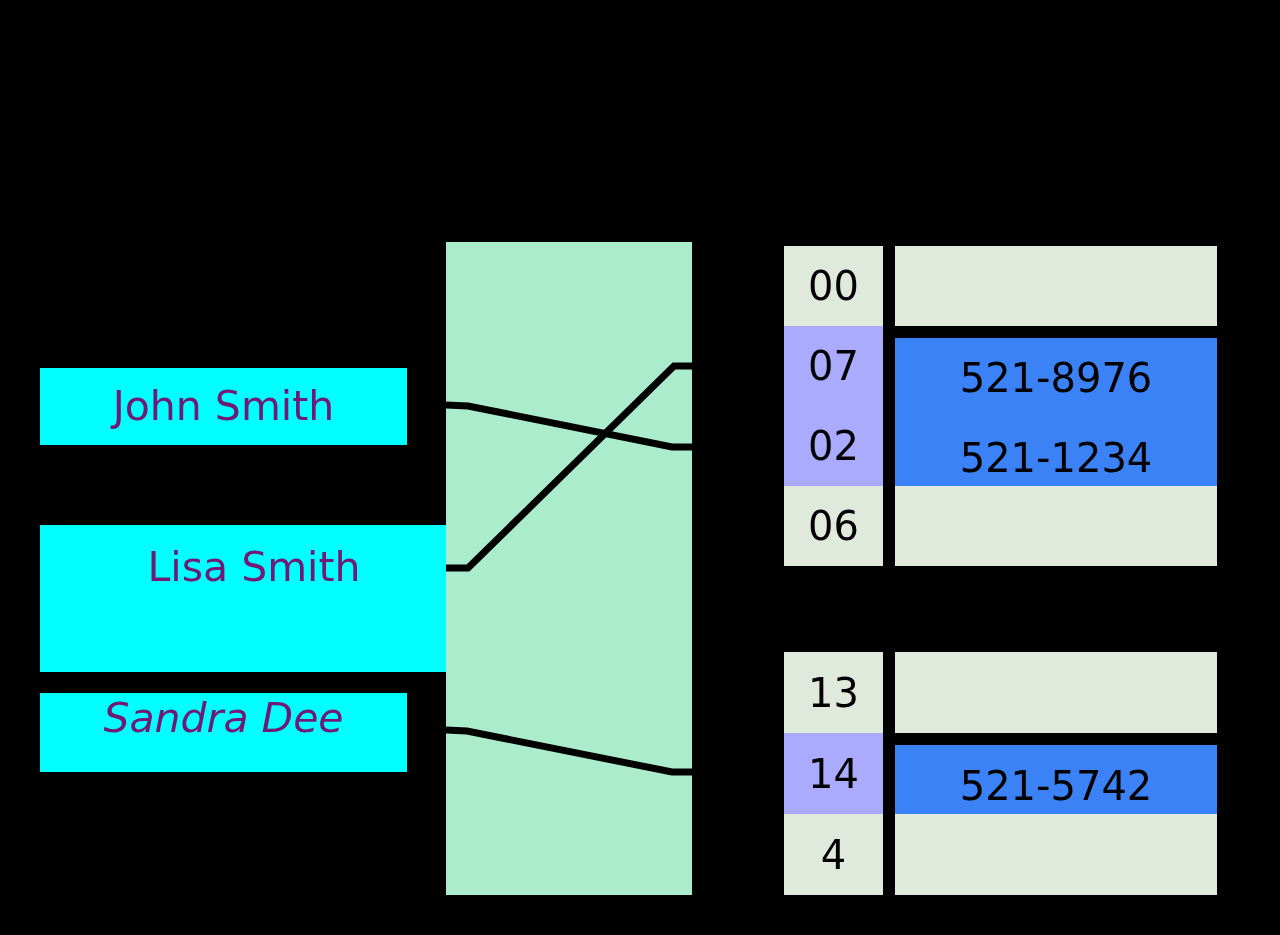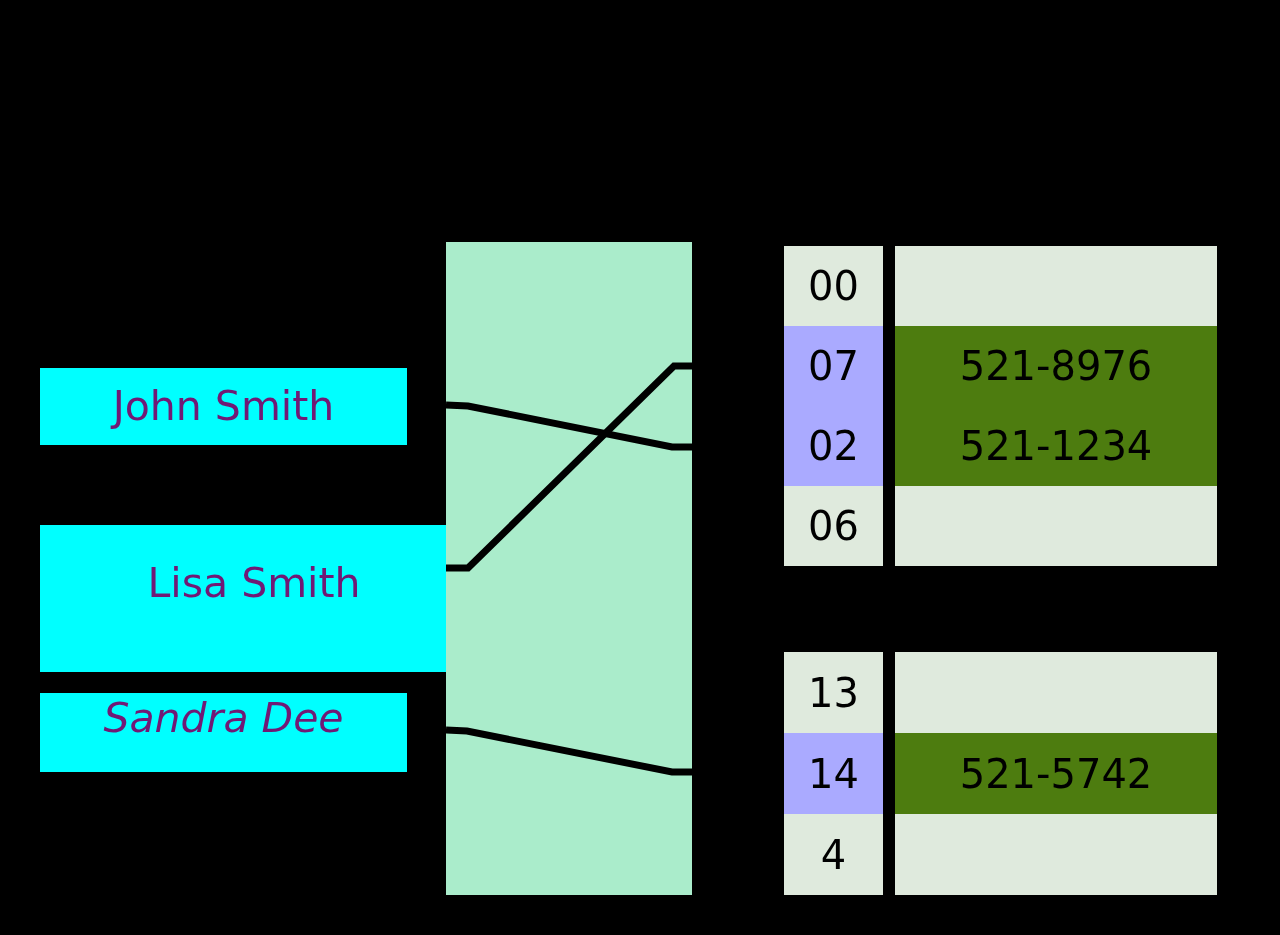--- a/index.html
+++ b/index.html
@@ -25,21 +25,21 @@
     align-items: flex-start;
     box-sizing: border-box;
   }
   .key-box .key-label {
     font-size: 41px;
     line-height: 1;
     white-space: nowrap;
     color: #701a75;
   }
   #key-john   { left: 40px;  top: 368px; width: 367px; height: 77px;  padding-top: 18px; }
-  #key-lisa   { left: 40px;  top: 525px; width: 428px; height: 147px; padding-top: 38px; }
+  #key-lisa   { left: 40px;  top: 525px; width: 428px; height: 147px; padding-top: 22px; }
   #key-sandra { left: 40px;  top: 693px; width: 367px; height: 79px;  padding-top: 5px; font-style: italic; }
 
   
   #hash-block {
     position: absolute;
     left: 446px;
     top: 242px;
     width: 246px;
     height: 653px;
     background: #aaeccb;
@@ -80,21 +80,21 @@
     justify-content: center;
     background: #dfeadd;
   }
   .cell-index.filled { background: #aaaaff; }
   .cell-value {
     left: 111px;
     width: 322px;
     justify-content: center;
     background: #dfeadd;
   }
-  .cell-value.filled { background: #4d7c0f; }
+  .cell-value.filled { background: #3b82f6; margin-top: 12px; }
   .cell-value .val-text { white-space: nowrap; }
 
   #table-top    { left: 784px; top: 246px;  width: 433px; height: 288px; }
   #table-bottom { left: 784px; top: 652px;  width: 433px; height: 242px; padding-left: 24px; }
   #table-bottom .bucket-row { height: 81px; }
 </style>
 </head>
 <body>
 
 <div id="canvas">

